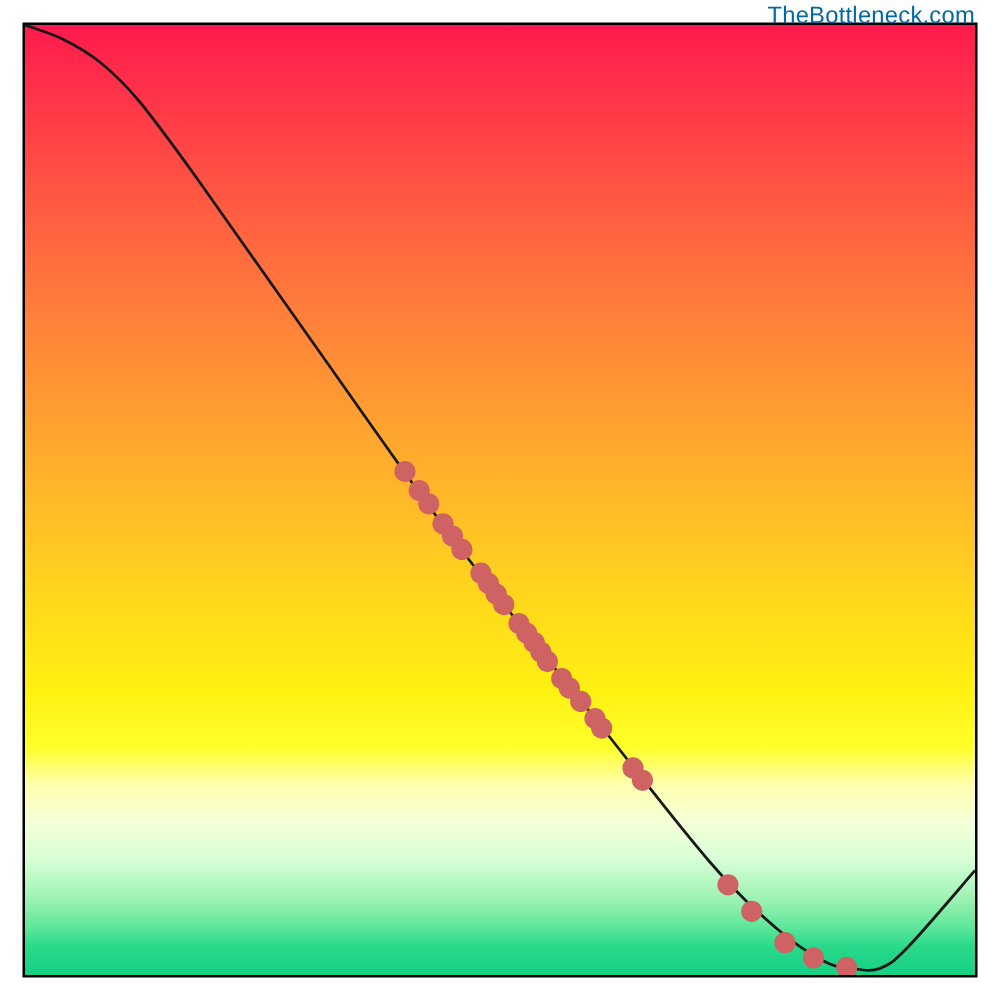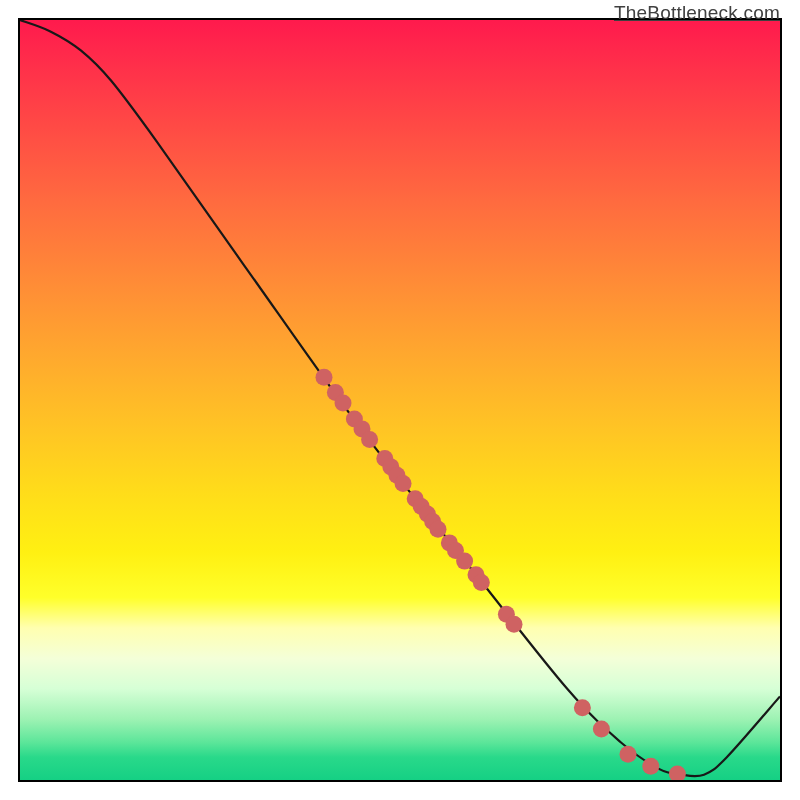--- a/index.html
+++ b/index.html
@@ -52,25 +52,24 @@
     position: absolute;
     left: 0; top: 0;
     width: 100%; height: 100%;
     pointer-events: none;
   }
   .attribution {
     position: absolute;
     top: 2px;
     right: 20px;
     font-size: 19px;
-    color: #404040;
+    color: #0369a1;
     font-family: Arial, Helvetica, sans-serif;
     letter-spacing: 0.2px;
     user-select: none;
-    text-decoration: underline;
   }
 </style>
 </head>
 <body>
 
 <div class="chart-container">
   <div class="plot-area">
     <svg class="overlay" viewBox="0 0 760 760" preserveAspectRatio="none">
       <path id="curve-path" fill="none" stroke="#181818" stroke-width="2.2" d="M 0 0 C 5.066666666666667 1.8999999999999961, 20.266666666666666 6.333333333333314, 30.400000000000002 11.399999999999977 C 40.53333333333334 16.46666666666664, 50.66666666666667 22.16666666666665, 60.800000000000004 30.399999999999977 C 70.93333333333334 38.633333333333304, 78.53333333333335 45.599999999999945, 91.2 60.799999999999955 C 103.86666666666666 75.99999999999996, 113.99999999999999 89.93333333333335, 136.79999999999998 121.60000000000002 C 159.6 153.26666666666668, 193.8 202.66666666666663, 228 250.79999999999995 C 262.2 298.9333333333333, 304 359.7333333333333, 342 410.4 C 380 461.06666666666666, 421.8 511.7333333333333, 456 554.8 C 490.2 597.8666666666666, 523.1333333333332 640.9333333333333, 547.1999999999999 668.8 C 571.2666666666667 696.6666666666666, 585.1999999999999 708.7, 600.4 722 C 615.6 735.3, 628.2666666666667 743.1533333333334, 638.4 748.6 C 648.5333333333333 754.0466666666666, 653.6 753.6666666666666, 661.2 754.68 C 668.8000000000001 755.6933333333333, 676.4 757.5933333333332, 684 754.68 C 691.6 751.7666666666667, 694.1333333333334 750.2466666666667, 706.8000000000001 737.2 C 719.4666666666667 724.1533333333334, 751.1333333333333 686.5333333333333, 760 676.4"></path>
       <g id="dots-group">

